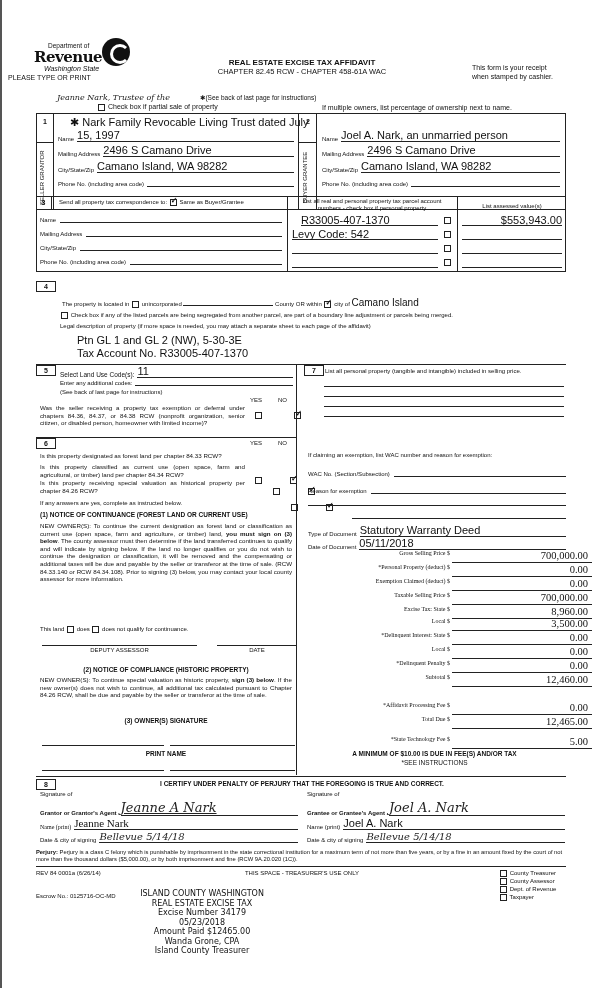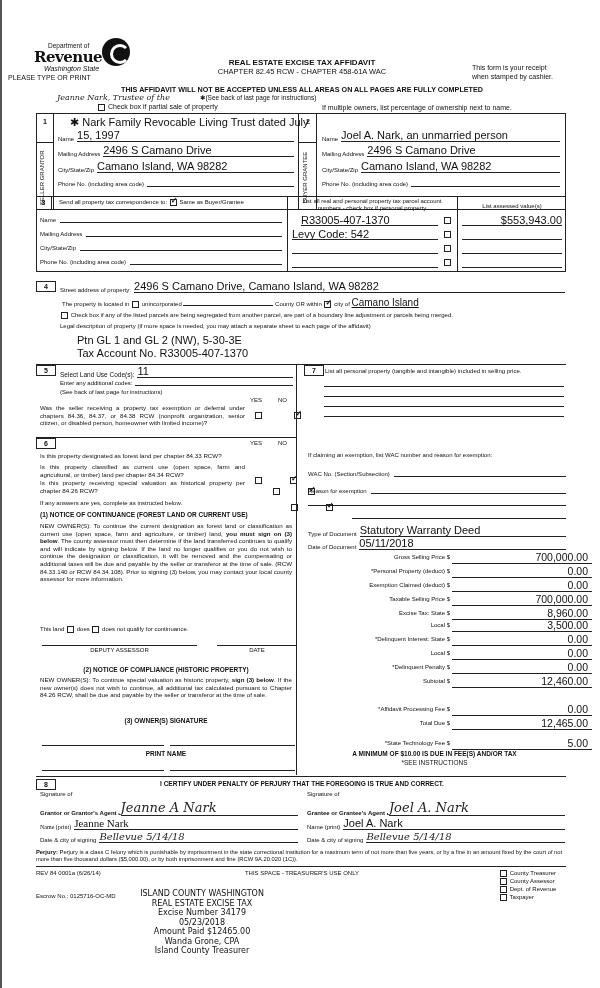--- a/index.html
+++ b/index.html
@@ -13,21 +13,21 @@
   .center { text-align: center; }
   .right { text-align: right; }
   .line { border-bottom: 1px solid #222; }
   .box { border: 1px solid #222; }
   .cb { display: inline-block; width: 7px; height: 7px; border: 1px solid #222; vertical-align: middle; position: relative; margin: 0 1px; }
   .cb.checked::after { content: "✓"; position: absolute; left: 0; top: -4px; font-size: 8px; line-height: 10px; font-weight: bold; }
   .secnum { display: inline-block; border: 1px solid #222; width: 20px; height: 11px; font-size: 7px; font-weight: bold; text-align: center; line-height: 10px; }
   .hand { font-family: "DejaVu Serif", serif; font-style: italic; color: #222; }
   .vert { writing-mode: vertical-rl; transform: rotate(180deg); font-size: 6px; text-align: center; line-height: 7px; }
   .row { position: absolute; display: flex; align-items: flex-end; }
-  .amt-row { position: absolute; left: 300px; width: 290px; height: 14px; display: flex; align-items: center; }
+  .amt-row { position: absolute; left: 300px; width: 290px; height: 14px; display: flex; align-items: flex-start; font-family: Liberation Serif, serif; }
   .amt-label { width: 150px; text-align: right; font-size: 6px; padding-right: 2px; }
   .amt-val { flex: 1; border-bottom: 1px solid #222; text-align: right; font-size: 10.5px; padding-right: 4px; line-height: 12px; }
   .para { font-size: 6.2px; line-height: 7.6px; text-align: justify; }
   .logo-mark { width: 28px; height: 28px; border-radius: 50%; background: #111; position: relative; }
   .logo-mark::after { content: ""; position: absolute; left: 8px; top: 6px; width: 14px; height: 14px; border: 3px solid #fff; border-radius: 50%; border-right-color: transparent; }
 </style>
 </head>
 <body>
 
 <div class="page">
@@ -37,21 +37,20 @@
     <div class="abs tiny" style="left:16px;top:2px;font-size:6.5px;">Department of</div>
     <div class="abs" style="left:2px;top:8px;font-family:'DejaVu Serif',serif;font-weight:bold;font-size:15px;letter-spacing:-0.5px;">Revenue</div>
     <div class="abs" style="left:12px;top:25px;font-style:italic;font-size:7px;white-space:nowrap;">Washington State</div>
     <div class="abs logo-mark" style="left:70px;top:-2px;"></div>
   </div>
   <div class="abs" style="left:6px;top:74px;font-size:7px;">PLEASE TYPE OR PRINT</div>
   <div class="abs bold center" style="left:160px;top:58px;width:280px;font-size:8px;">REAL ESTATE EXCISE TAX AFFIDAVIT</div>
   <div class="abs center" style="left:160px;top:67px;width:280px;font-size:7.5px;">CHAPTER 82.45 RCW - CHAPTER 458-61A WAC</div>
   <div class="abs sm" style="left:470px;top:64px;">This form is your receipt</div>
   <div class="abs sm" style="left:470px;top:73px;">when stamped by cashier.</div>
-  <div class="abs bold center" style="left:40px;top:85px;width:520px;font-size:7.2px;">THIS AFFIDAVIT WILL NOT BE ACCEPTED UNLESS ALL AREAS ON ALL PAGES ARE FULLY COMPLETED</div>
   <div class="abs hand" style="left:55px;top:93px;font-size:8px;">Jeanne Nark, Trustee of the</div>
   <div class="abs" style="left:198px;top:94px;font-size:6.5px;"><span>✱</span><span>(See back of last page for instructions)</span></div>
   <div class="abs sm" style="left:95px;top:103px;">
     <span class="cb"></span>
     <span>Check box if partial sale of property</span>
   </div>
   <div class="abs sm" style="left:320px;top:104px;">If multiple owners, list percentage of ownership next to name.</div>
 
   
   <div class="abs box" style="left:34px;top:113px;width:530px;height:97px;"></div>
@@ -149,33 +148,29 @@
       <div class="row" style="left:290px;top:256px;width:160px;">
         <span class="fill line" style="flex:1;height:12px;line-height:12px;"></span>
         <span class="cb" style="margin-left:6px;margin-bottom:2px;"></span>
       </div>
       <div class="abs fill line right" style="left:460px;top:256px;width:100px;height:12px;line-height:12px;"></div>
     </div>
 
   
   <div class="abs" style="left:34px;top:276px;width:530px;height:89px;border-bottom:1px solid #222;"></div>
   <div class="abs secnum" style="left:34px;top:281px;">4</div>
-  <div class="row" style="left:58px;top:280px;width:505px;">
-    <span class="tiny">Street address of property:</span>
-    <span class="fill line" style="flex:1;margin-left:3px;">2496 S Camano Drive, Camano Island, WA 98282</span>
-  </div>
   <div class="abs tiny" style="left:60px;top:297px;width:500px;">
     <span>The property is located in</span>
     <span class="cb"></span>
     <span>unincorporated</span>
     <span style="display:inline-block;width:90px;border-bottom:1px solid #222;"></span>
     <span>County OR within</span>
     <span class="cb checked"></span>
     <span>city of</span>
-    <span style="font-size:10px;text-decoration:underline;">Camano Island</span>
+    <span style="font-size:10px;">Camano Island</span>
   </div>
   <div class="abs tiny" style="left:58px;top:312px;width:505px;">
     <span class="cb"></span>
     <span>Check box if any of the listed parcels are being segregated from another parcel, are part of a boundary line adjustment or parcels being merged.</span>
   </div>
   <div class="abs tiny" style="left:58px;top:323px;width:505px;">Legal description of property (if more space is needed, you may attach a separate sheet to each page of the affidavit)</div>
   <div class="abs fill" style="left:75px;top:334px;">Ptn GL 1 and GL 2 (NW), 5-30-3E</div>
   <div class="abs fill" style="left:75px;top:347px;">Tax Account No. R33005-407-1370</div>
 
   
@@ -312,21 +307,21 @@
   <div class="abs center" style="left:305px;top:759px;width:255px;font-size:6.5px;">*SEE INSTRUCTIONS</div>
 
   
   <div class="abs" style="left:34px;top:776px;width:530px;border-top:1px solid #222;"></div>
   <div class="abs secnum" style="left:34px;top:779px;">8</div>
   <div class="abs bold center" style="left:100px;top:780px;width:400px;font-size:6.5px;">I CERTIFY UNDER PENALTY OF PERJURY THAT THE FOREGOING IS TRUE AND CORRECT.</div>
   <div class="abs tiny" style="left:38px;top:791px;">Signature of</div>
   <div class="abs tiny" style="left:305px;top:791px;">Signature of</div>
   <div class="row" style="left:38px;top:800px;width:258px;">
       <span class="tiny bold">Grantor or Grantor's Agent</span>
-      <span class="hand line" style="flex:1;margin-left:4px;font-size:13px;">Jeanne A Nark</span>
+      <span class="hand line" style="flex:1;margin-left:4px;font-size:13px;text-decoration:underline;">Jeanne A Nark</span>
     </div>
   <div class="row" style="left:305px;top:800px;width:258px;">
       <span class="tiny bold">Grantee or Grantee's Agent</span>
       <span class="hand line" style="flex:1;margin-left:4px;font-size:13px;">Joel A. Nark</span>
     </div>
   <div class="row" style="left:38px;top:817px;width:258px;font-family:Liberation Serif, serif;">
       <span class="tiny">Name (print)</span>
       <span class="fill line" style="flex:1;margin-left:3px;">Jeanne Nark</span>
     </div>
   <div class="row" style="left:305px;top:817px;width:258px;">

